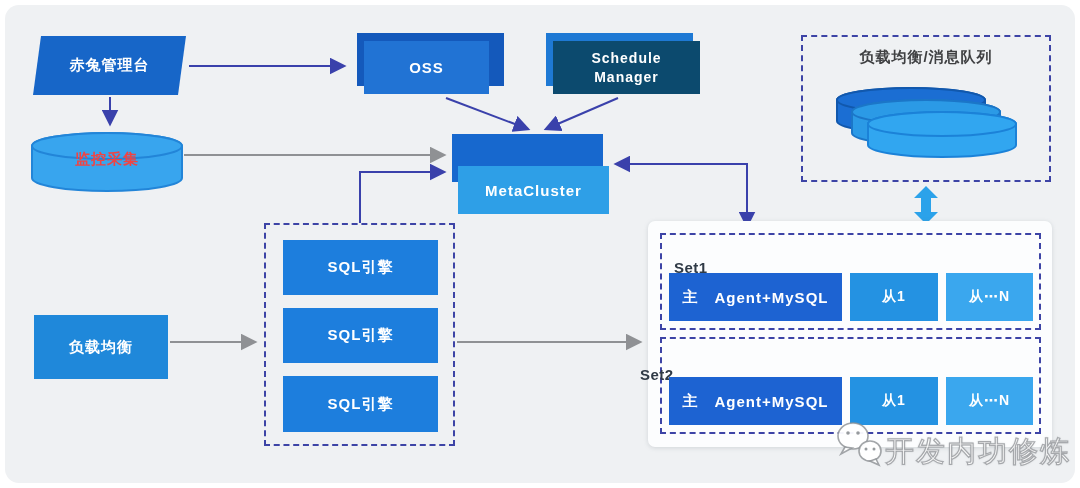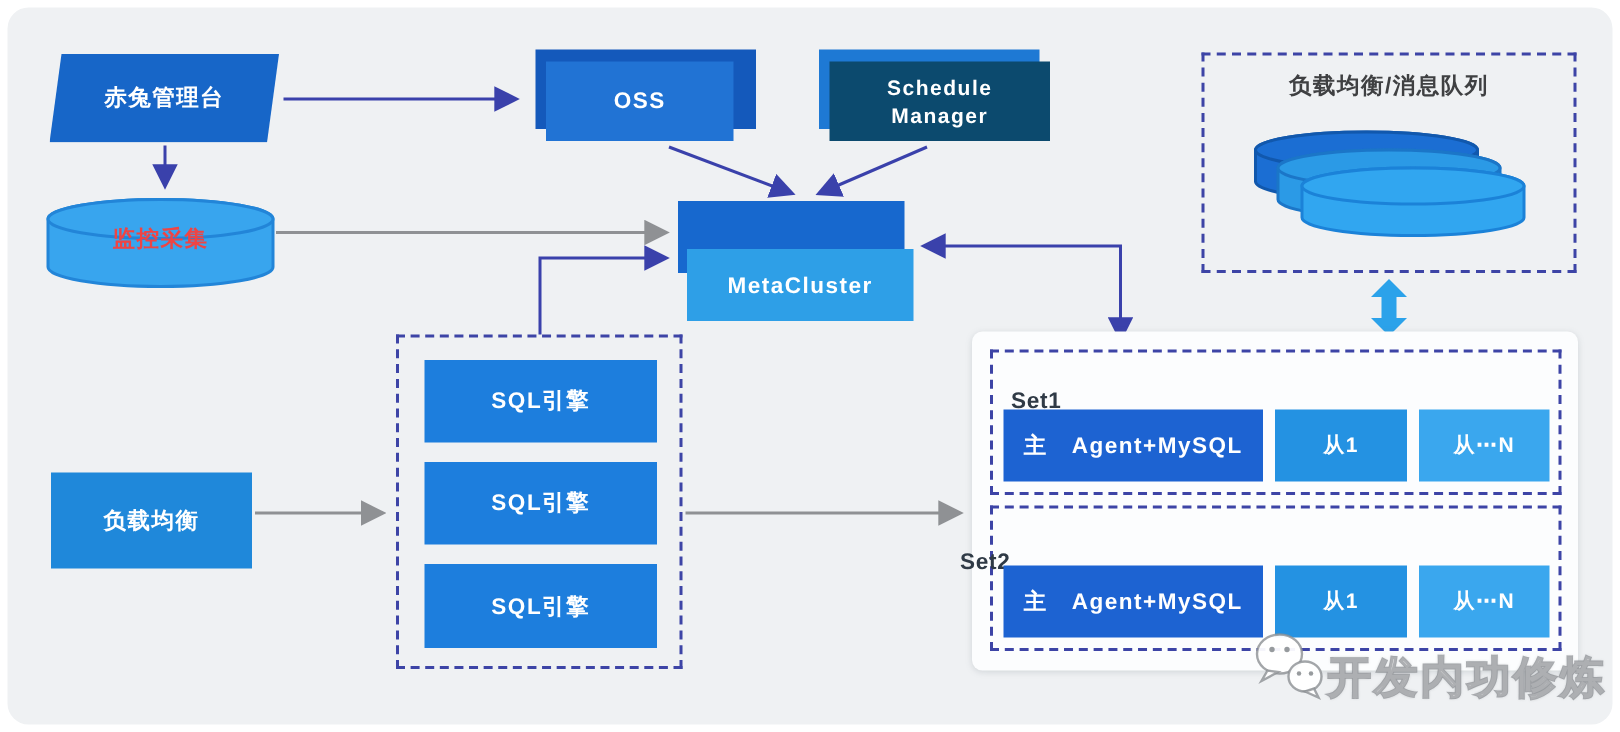--- a/index.html
+++ b/index.html
@@ -15,21 +15,21 @@
   .set-label{position:absolute;font-size:15px;font-weight:600;color:#2f3a46;letter-spacing:.5px;}
   .white-card{position:absolute;left:648px;top:221px;width:404px;height:226px;background:#fcfdfe;
               border-radius:7px;box-shadow:0 1px 4px rgba(120,130,140,.25);}
   .cold-title{position:absolute;left:801px;top:48px;width:250px;text-align:center;
               font-size:15px;font-weight:600;color:#3f4042;letter-spacing:1px;}
   .cyl-label{position:absolute;left:32px;top:150px;width:150px;text-align:center;
              font-size:15px;font-weight:bold;color:#ef4444;letter-spacing:1px;}
   .master-tag{margin-right:16px;}
   .sched{white-space:pre-line;text-align:center;line-height:1.3;font-size:14px;}
   .watermark{position:absolute;left:833px;top:414px;display:flex;align-items:center;z-index:6;}
-  .watermark-text{font-size:29px;font-weight:bold;letter-spacing:2px;color:rgba(255,255,255,0.95);
+  .watermark-text{font-size:29px;font-weight:normal;letter-spacing:2px;color:rgba(255,255,255,0.95);
                   -webkit-text-stroke:1.2px rgba(130,134,138,0.65);
                   text-shadow:0 0 2px rgba(110,114,118,0.5);margin-top:18px;}
   .z2{z-index:2;}
 </style>
 </head>
 <body>
 
 <div class="stage">
   <div class="canvas-bg"></div>
 

